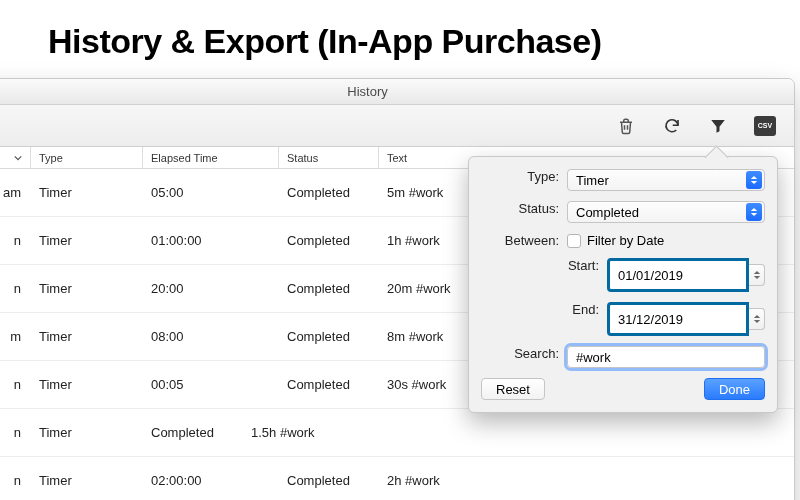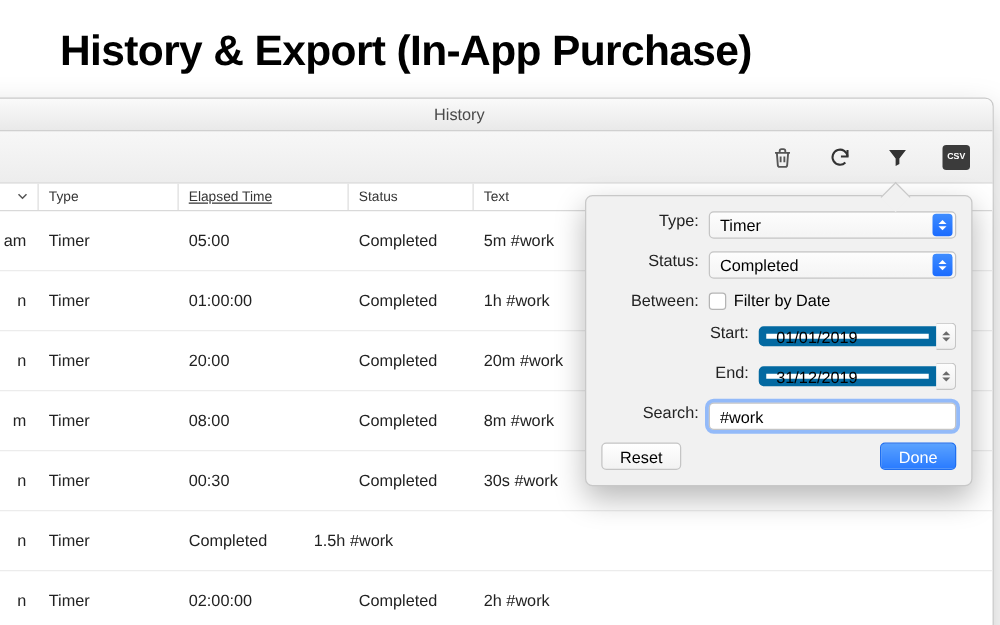--- a/index.html
+++ b/index.html
@@ -61,21 +61,21 @@
     .table-area { background:#fff; height: calc(100% - 68px); }
     .thead {
       display:flex; height: 22px; align-items:stretch;
       background:#fff; border-bottom:1px solid #d9d9d9;
       font-size:11px; color:#353535;
     }
     .th { border-right:1px solid #dedede; padding:4px 8px; display:flex; align-items:center; gap:4px; }
     .th-chev svg { width:8px; height:8px; }
     .col-date { width: 90px; justify-content: flex-end; padding-right:8px; }
     .col-type { width: 112px; }
-    .col-elapsed { width: 136px; text-decoration: underline; }
+    .col-elapsed { width: 136px; }
     .col-status { width: 100px; }
     .col-text { flex:1; border-right:none; }
     .trow {
       display:flex; height: 48px; align-items:center;
       border-bottom:1px solid #ececec;
       font-size:13px; color:#222;
     }
     .td { padding: 0 8px; }
     .td-date { width:90px; text-align:right; padding-right:10px;}
     .td-type { width:112px; }
@@ -120,22 +120,22 @@
     }
     .pselect .stepper svg { width:8px; height:5px; fill:#fff; }
     .checkbox {
       width:14px; height:14px; border:1px solid #b5b5b5; border-radius:3px; background:#fff; margin-right:6px;
     }
     .checklabel { font-size:13px; }
     .datefield {
       flex:1; display:flex; align-items:center; gap:0;
     }
     .dateinput {
-      flex:1; height:16px;
-      background:#fff; border:6px solid #0369a1; border-radius:4px 0 0 4px;
+      flex:1; height:34px;
+      background:#fff; border:3px solid #0369a1; border-radius:4px 0 0 4px;
       padding:0 8px; font-size:13px; display:flex; align-items:center;
     }
     .spin {
       width:16px; height:22px;
       border:1px solid #c5c5c5; border-left:none; border-radius:0 4px 4px 0;
       background:linear-gradient(#fdfdfd,#f0f0f0);
       display:flex; flex-direction:column; align-items:center; justify-content:center;
     }
     .spin svg { width:8px; height:5px; fill:#6a6a6a; }
     .searchinput {
@@ -232,21 +232,21 @@
         <div class="trow">
           <div class="td td-date">m</div>
           <div class="td td-type">Timer</div>
           <div class="td td-elapsed">08:00</div>
           <div class="td td-status">Completed</div>
           <div class="td td-text">8m #work</div>
         </div>
         <div class="trow">
           <div class="td td-date">n</div>
           <div class="td td-type">Timer</div>
-          <div class="td td-elapsed">00:30</div>
+          <div class="td td-elapsed">00:05</div>
           <div class="td td-status">Completed</div>
           <div class="td td-text">30s #work</div>
         </div>
         <div class="trow">
           <div class="td td-date">n</div>
           <div class="td td-type">Timer</div>
           <div class="td td-status">Completed</div>
           <div class="td td-text">1.5h #work</div>
         </div>
         <div class="trow">

